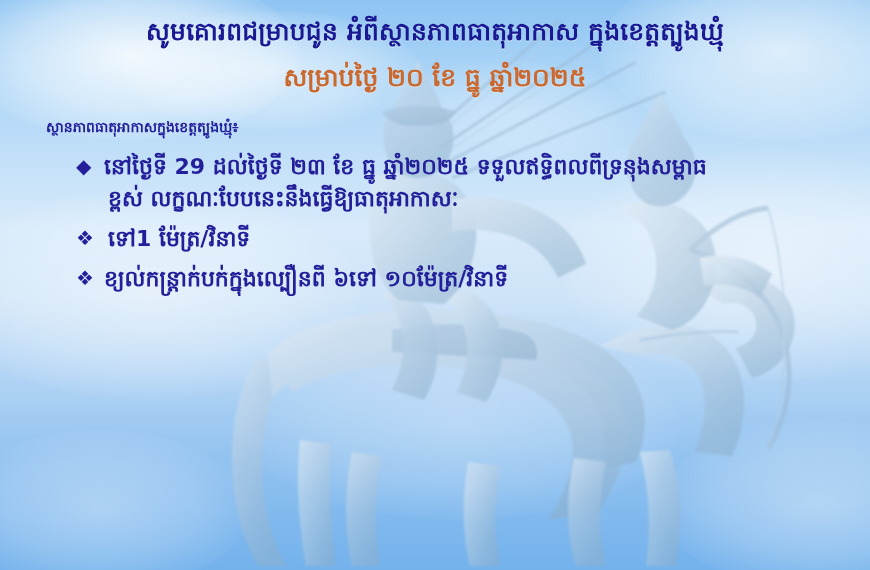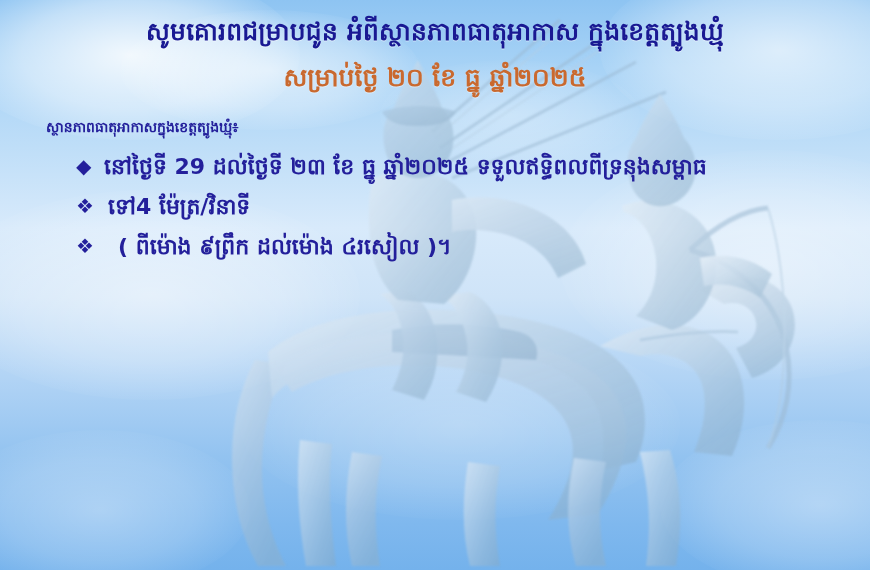--- a/index.html
+++ b/index.html
@@ -298,27 +298,28 @@
 
     <div class="subhead">សម្រាប់ថ្ងៃ ២០ ខែ ធ្នូ ឆ្នាំ២០២៥</div>
 
     <div class="body-block">
 
       <p class="lead">ស្ថានភាពធាតុអាកាសក្នុងខេត្តត្បូងឃ្មុំ៖</p>
 
       <div class="bullet-item">
         <span class="bullet-mark">◆</span>
         <span class="bullet-line">នៅថ្ងៃទី 29 ដល់ថ្ងៃទី ២៣ ខែ ធ្នូ ឆ្នាំ២០២៥ ទទួលឥទ្ធិពលពីទ្រនុងសម្ពាធ</span>
+        <span class="bullet-line indent-1">ខ្ពស់ លក្ខណៈបែបនេះនឹងធ្វើឱ្យធាតុអាកាសៈ</span>
       </div>
 
       <div class="bullet-item">
         <span class="bullet-mark">❖</span>
-        <span class="bullet-line indent-1">ទៅ4 ម៉ែត្រ/វិនាទី</span>
+        <span class="bullet-line indent-1">ទៅ1 ម៉ែត្រ/វិនាទី</span>
       </div>
 
       <div class="bullet-item">
         <span class="bullet-mark">❖</span>
-        <span class="bullet-line indent-2">( ពីម៉ោង ៩ព្រឹក ដល់ម៉ោង ៤រសៀល )។</span>
+        <span class="bullet-line">ខ្យល់កន្ត្រាក់បក់ក្នុងល្បឿនពី ៦ទៅ ១០ម៉ែត្រ/វិនាទី</span>
       </div>
 
     </div>
   </div>
 </div>
 
 </body></html>

